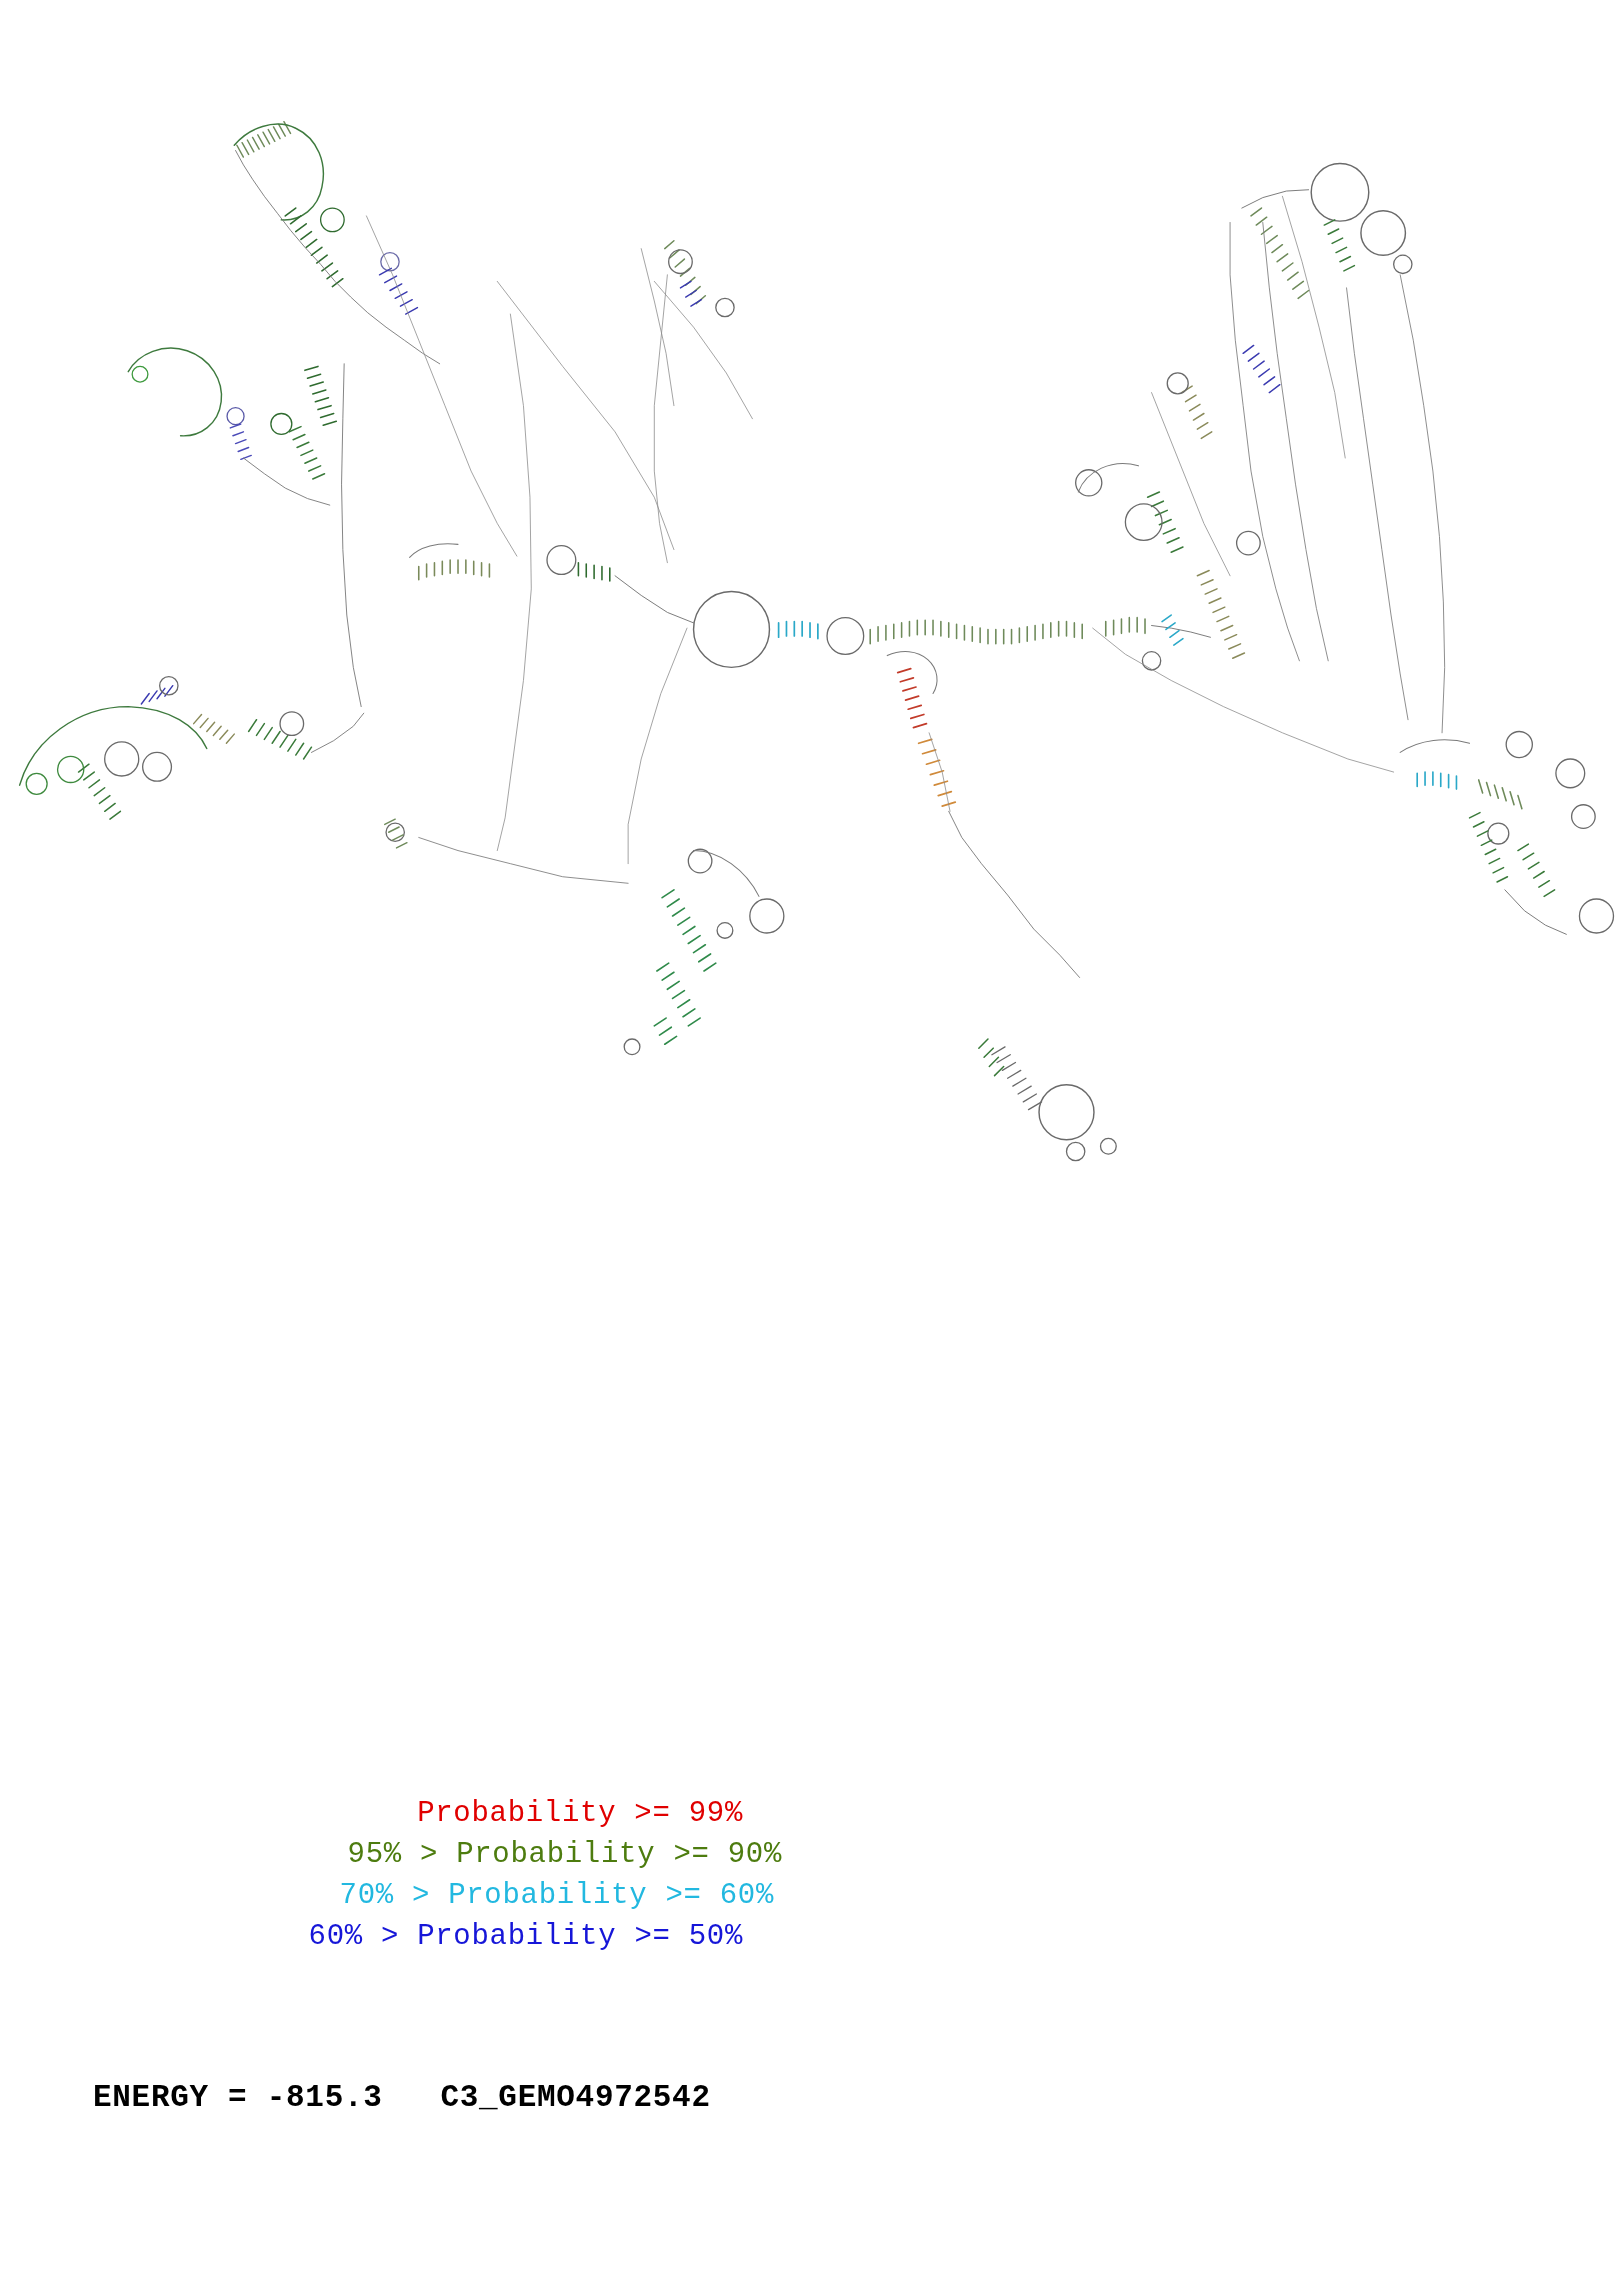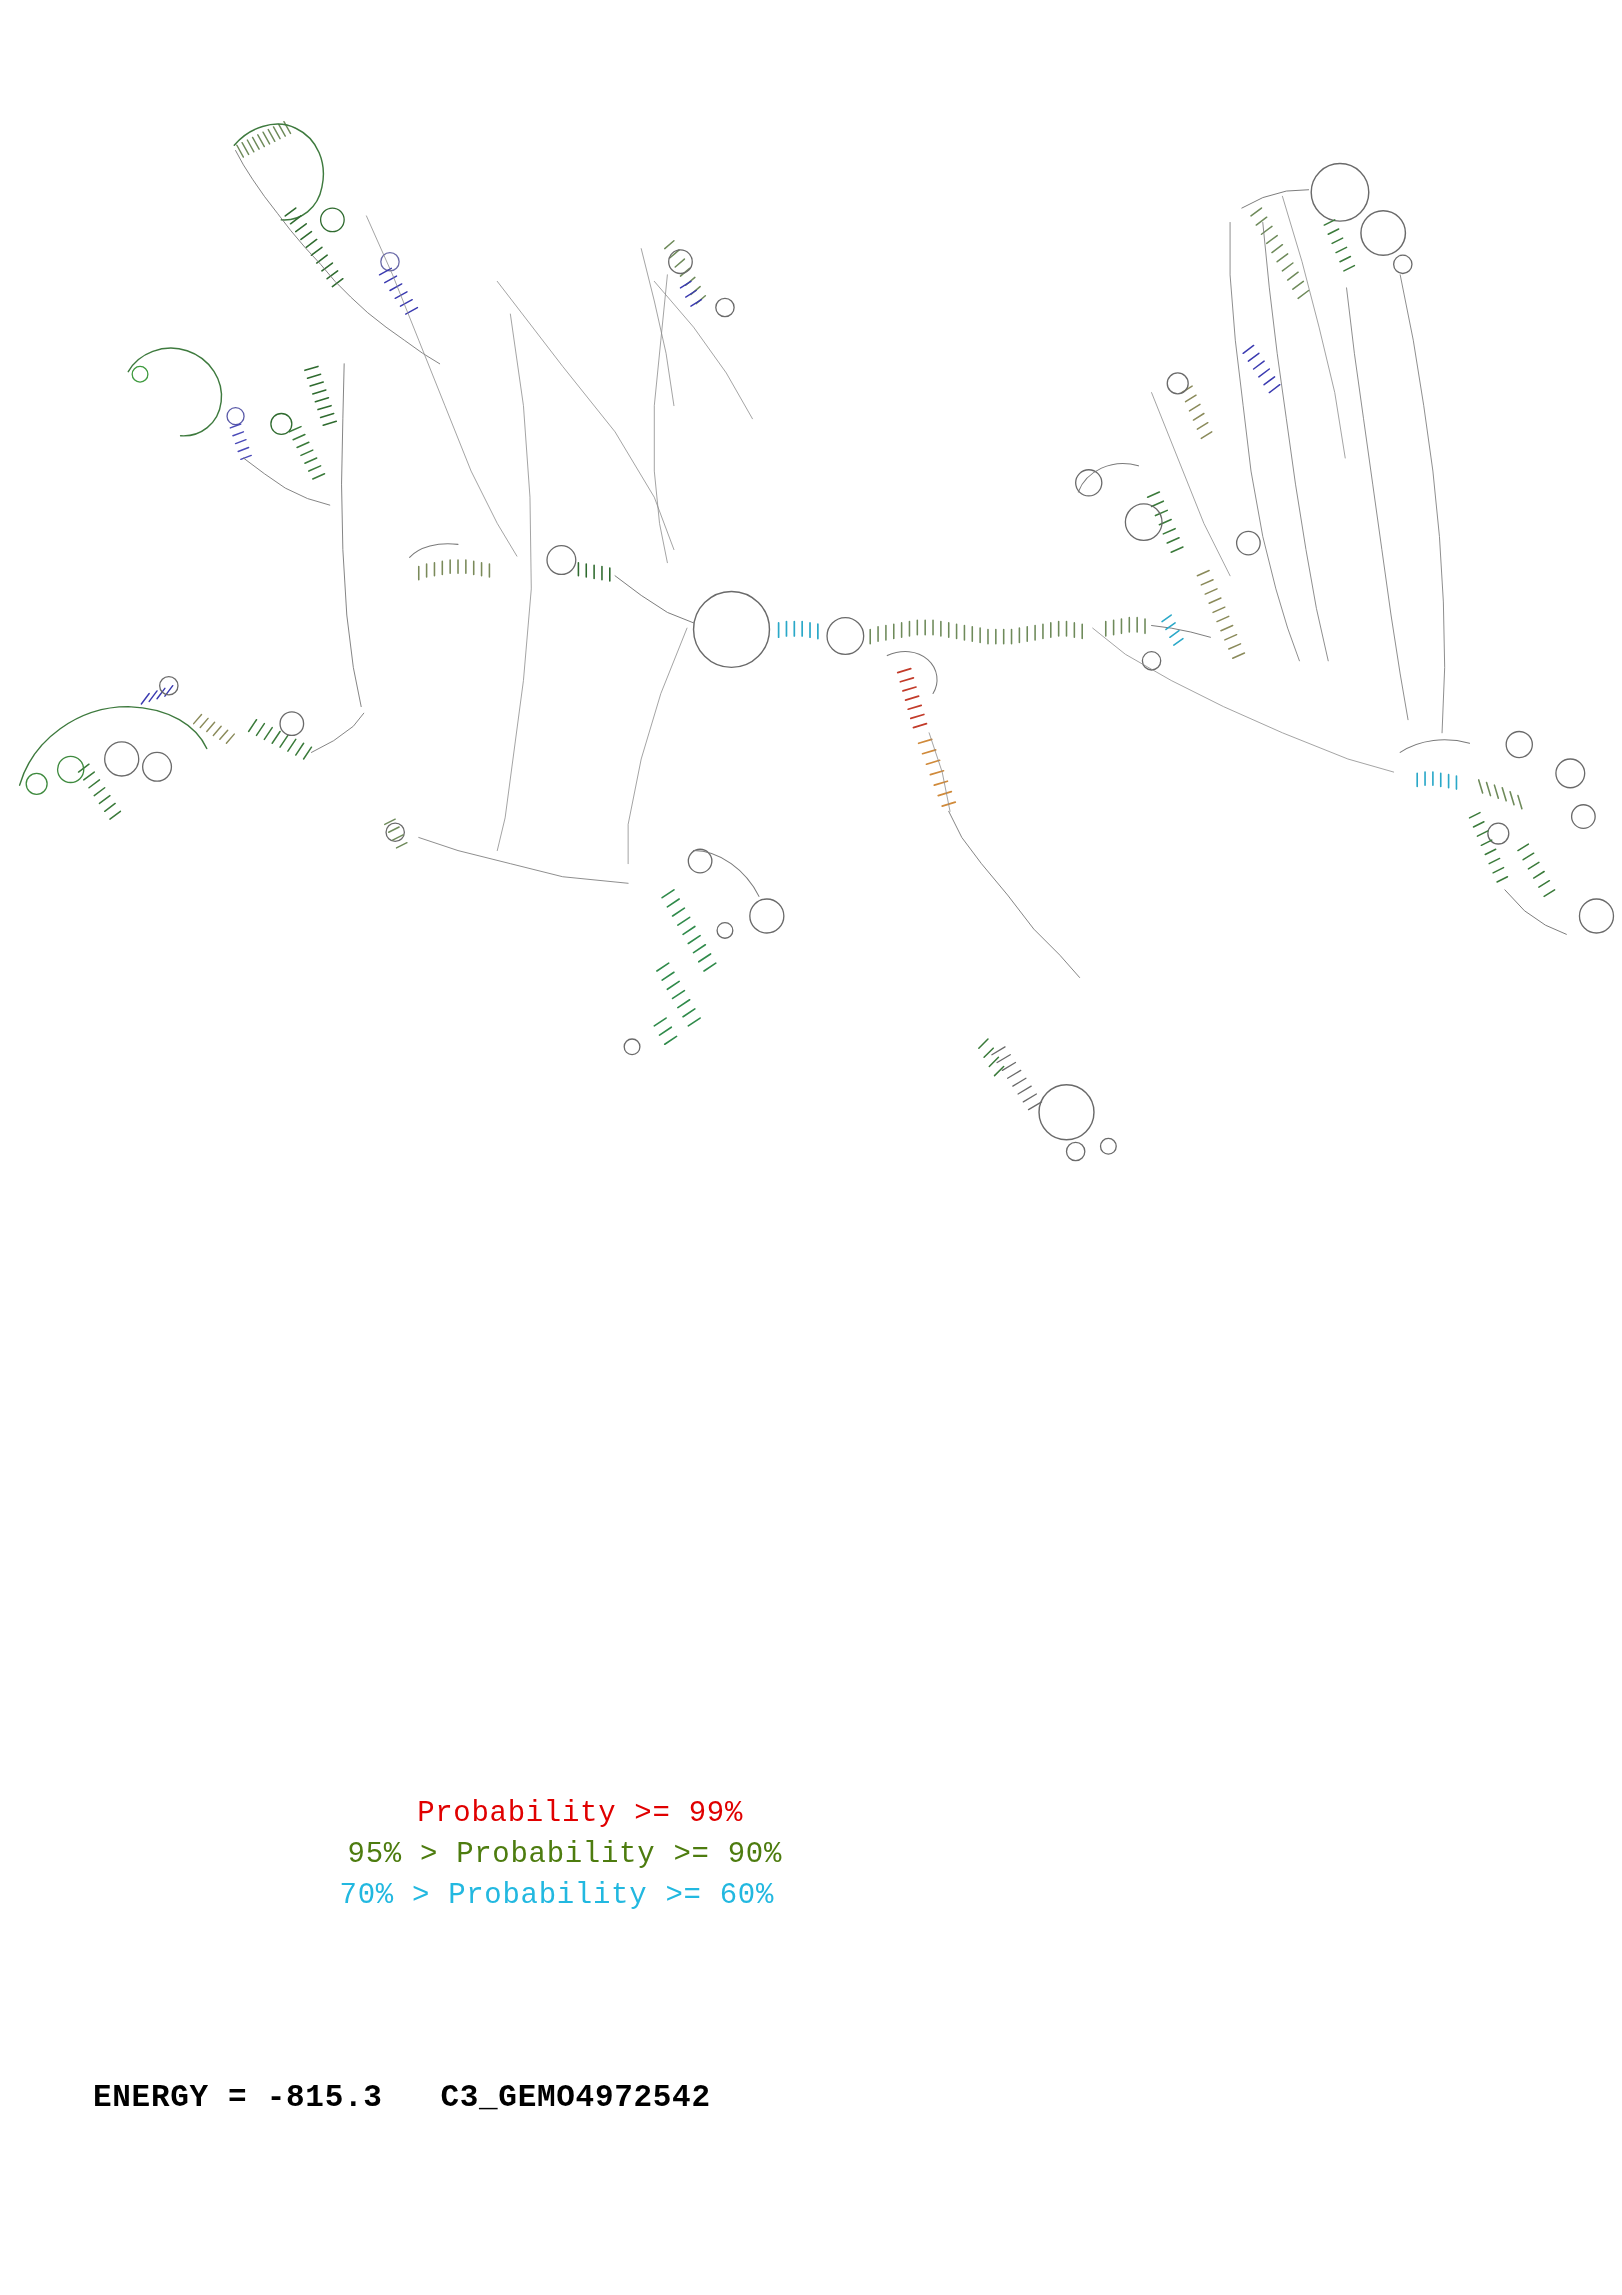--- a/index.html
+++ b/index.html
@@ -287,16 +287,17 @@
       <circle cx="1108" cy="1422" r="12" stroke="#6a6a6a" stroke-width="2"></circle>
       <circle cx="966" cy="1600" r="12" stroke="#6a6a6a" stroke-width="2"></circle>
     </g>
   </svg>
 </div>
 
 <div id="legend">
   <div class="legend-row lr-99">Probability &gt;= 99%</div>
   <div class="legend-row lr-90">95% &gt; Probability &gt;= 90%</div>
   <div class="legend-row lr-60">70% &gt; Probability &gt;= 60%</div>
+  <div class="legend-row lr-50">60% &gt; Probability &gt;= 50%</div>
 </div>
 
 <div id="energy-line">ENERGY = -815.3   C3_GEMO4972542</div>
 
 
 </body></html>

